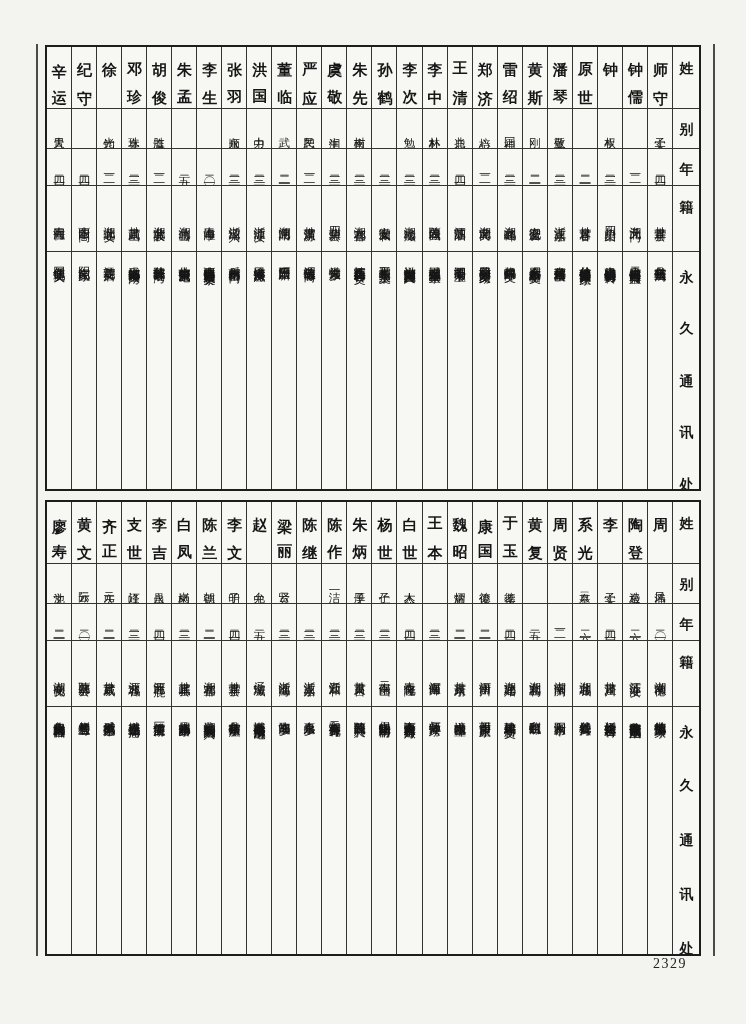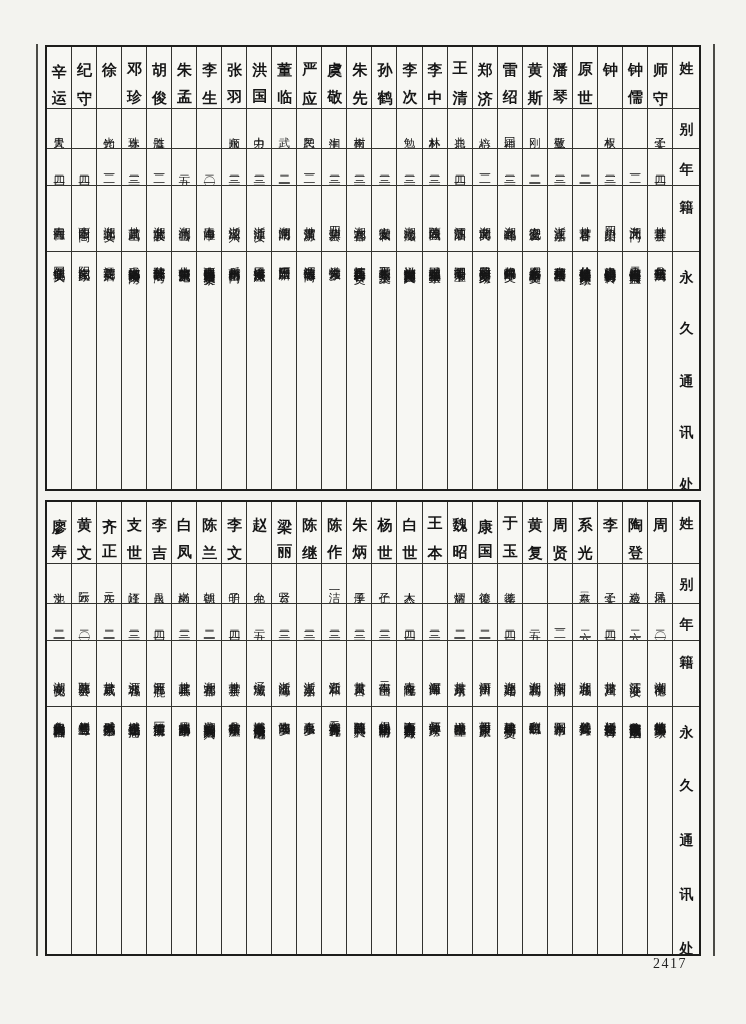--- a/index.html
+++ b/index.html
@@ -1011,13 +1011,13 @@
         <div class="cell c-native">
           <span class="v native-text">湖南安化</span>
         </div>
         <div class="cell c-addr">
           <span class="v addr-text">安化桥头市大屋村种福园</span>
         </div>
       </div>
     </div>
 </section>
 
-<div class="page-number">2417</div>
+<div class="page-number">2329</div>
 
 </body></html>

